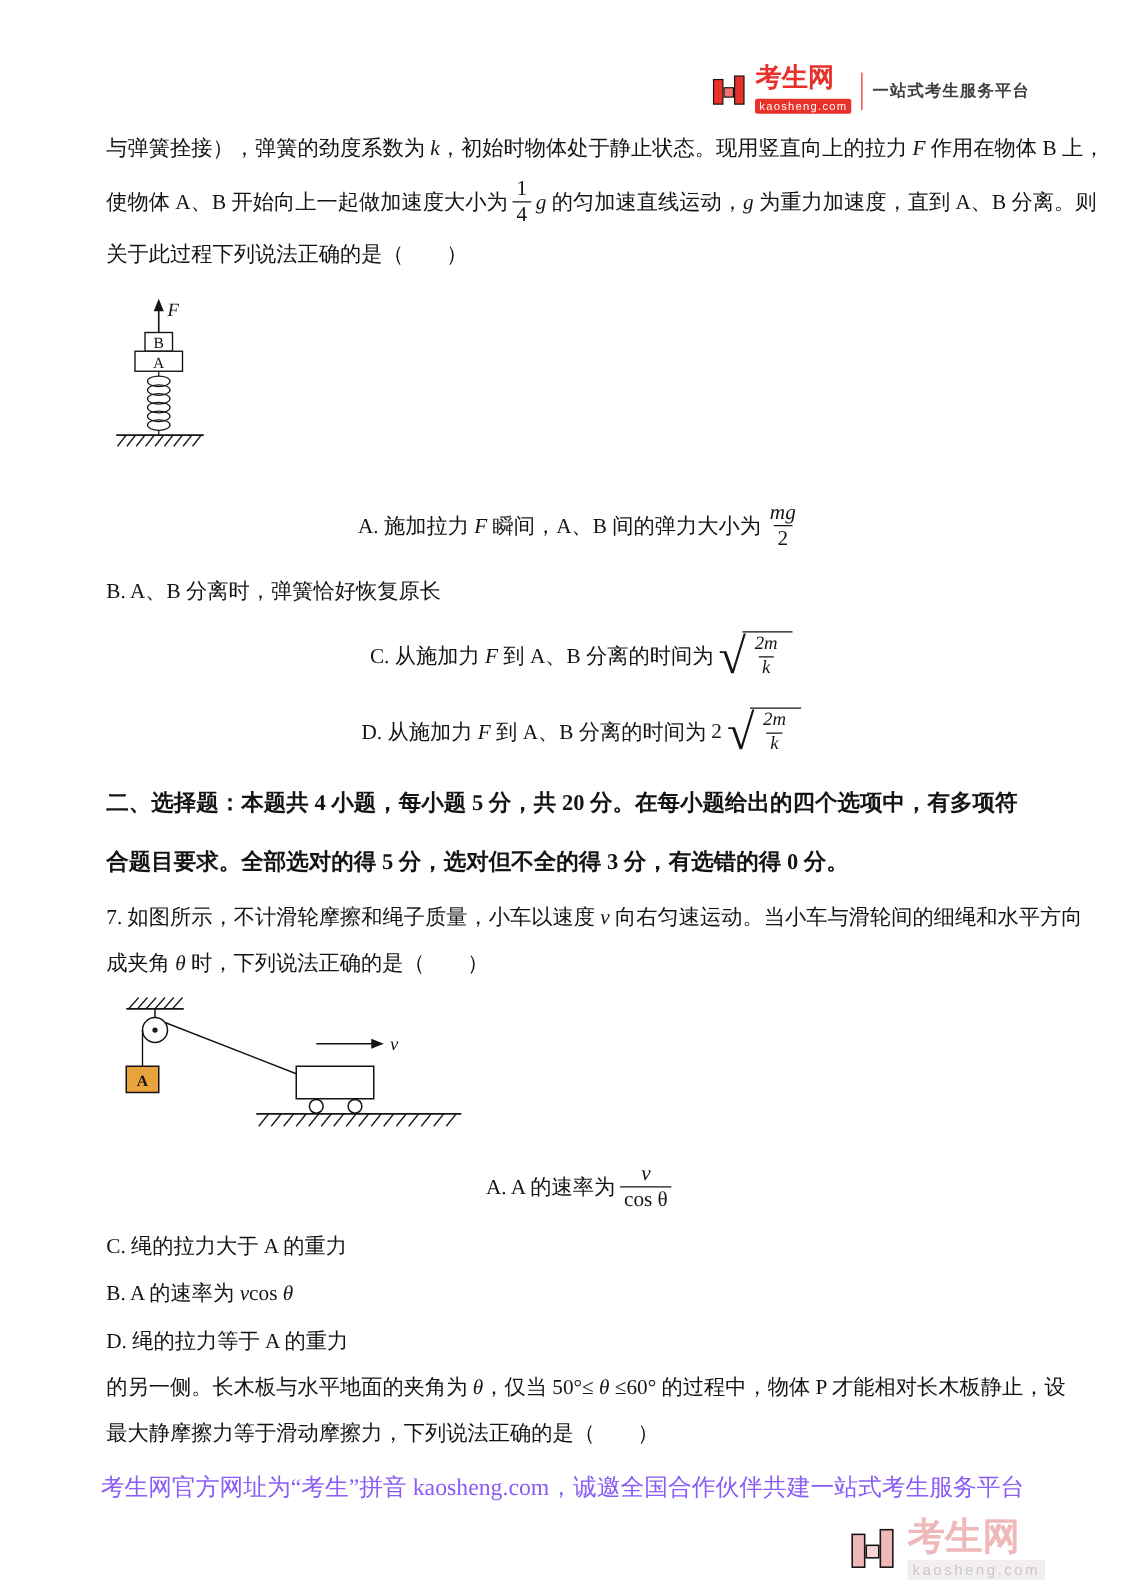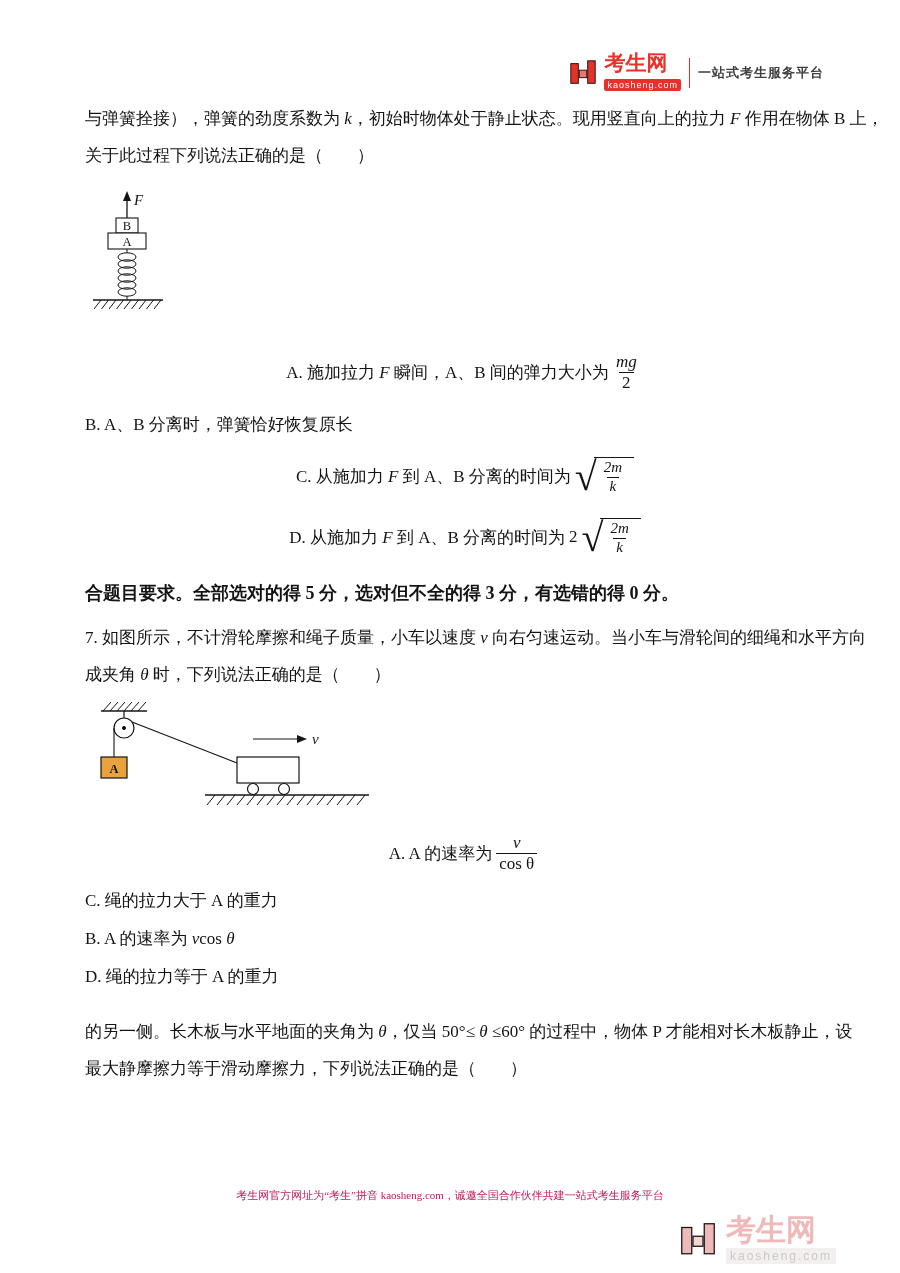--- a/index.html
+++ b/index.html
@@ -41,21 +41,21 @@
 
   
   .logo { position:absolute; top:52px; right:76px; display:flex; align-items:center; }
   .logo-text { margin-left:6px; }
   .logo-brand { color:#e8312a; font-weight:700; font-size:21px; line-height:21px; font-family:"Liberation Sans","DejaVu Sans",sans-serif; }
   .logo-domain { color:#ffffff; background:#e8312a; font-size:9px; line-height:12px; padding:0 3px; border-radius:2px; letter-spacing:1px; font-family:"Liberation Sans","DejaVu Sans",sans-serif; margin-top:1px; display:inline-block; }
   .logo-divider { width:1px; height:30px; background:#e8312a; margin:0 8px; }
   .logo-tagline { color:#404040; font-size:13px; font-weight:700; font-family:"Liberation Sans","DejaVu Sans",sans-serif; letter-spacing:1px; }
 
   
-  .footer { position:absolute; left:0; bottom:70px; width:100%; text-align:center; font-size:11px; color:#be185d; }
+  .footer { position:absolute; left:0; bottom:70px; width:100%; text-align:center; font-size:19px; color:#8b5cf6; }
 
   
   .watermark { position:absolute; right:64px; bottom:8px; display:flex; align-items:center; }
   .wm-text { margin-left:8px; }
   .wm-brand { color:#f0b9b9; font-weight:700; font-size:30px; line-height:30px; font-family:"Liberation Sans","DejaVu Sans",sans-serif; }
   .wm-domain { color:#c9c9c9; font-size:12px; letter-spacing:2px; font-family:"Liberation Sans","DejaVu Sans",sans-serif; background:#f3efef; padding:1px 4px; margin-top:2px; display:inline-block; }
 </style>
 </head>
 <body>
 
@@ -71,20 +71,28 @@
       <div class="logo-brand">考生网</div>
       <div class="logo-domain">kaosheng.com</div>
     </div>
     <div class="logo-divider"></div>
     <div class="logo-tagline">一站式考生服务平台</div>
   </div>
 
   <div class="content">
 
     <p class="line"><span>与弹簧拴接），弹簧的劲度系数为 </span><i>k</i><span>，初始时物体处于静止状态。现用竖直向上的拉力 </span><i>F</i><span> 作用在物体 B 上，</span></p>
+    <p class="mline">
+      <span><span>使物体 A、B 开始向上一起做加速度大小为</span></span>
+      <span class="frac">
+        <span class="num">1</span>
+        <span class="den">4</span>
+      </span>
+      <span><i>g</i><span> 的匀加速直线运动，</span><i>g</i><span> 为重力加速度，直到 A、B 分离。则</span></span>
+    </p>
     <p class="line"><span>关于此过程下列说法正确的是（　　）</span></p>
 
     <svg class="fig1" width="132" height="152" viewBox="0 0 132 152">
       <line x1="40" y1="30" x2="40" y2="10" stroke-width="1.3"></line>
       <polygon points="40,3 36,13 44,13" fill="#141414" stroke="none"></polygon>
       <text x="47" y="17" class="svgit">F</text>
       <rect x="29" y="30" width="22" height="15" fill="#fff" stroke-width="1.1"></rect>
       <text x="40" y="42" text-anchor="middle" class="svglabel">B</text>
       <rect x="21" y="45" width="38" height="16" fill="#fff" stroke-width="1.1"></rect>
       <text x="40" y="58" text-anchor="middle" class="svglabel">A</text>
@@ -137,20 +145,21 @@
         <span class="radical">√</span>
         <span class="radicand">
           <span class="frac small">
             <span class="num it">2m</span>
             <span class="den it">k</span>
           </span>
         </span>
       </span>
     </div>
 
+    <p class="section-head"><span>二、选择题：本题共 4 小题，每小题 5 分，共 20 分。在每小题给出的四个选项中，有多项符</span></p>
     <p class="section-head" style="margin-top:0;"><span>合题目要求。全部选对的得 5 分，选对但不全的得 3 分，有选错的得 0 分。</span></p>
 
     <p class="line"><span>7. 如图所示，不计滑轮摩擦和绳子质量，小车以速度 </span><i>v</i><span> 向右匀速运动。当小车与滑轮间的细绳和水平方向</span></p>
     <p class="line"><span>成夹角 </span><i>θ</i><span> 时，下列说法正确的是（　　）</span></p>
 
     <svg class="fig2" width="300" height="128" viewBox="0 0 300 128">
       <line x1="16" y1="14" x2="62" y2="14" stroke-width="1.4"></line>
       <line x1="18" y1="14" x2="26" y2="5" stroke-width="1"></line>
       <line x1="25" y1="14" x2="33" y2="5" stroke-width="1"></line>
       <line x1="32" y1="14" x2="40" y2="5" stroke-width="1"></line>
@@ -195,21 +204,21 @@
         <span class="num it">v</span>
         <span class="den">cos θ</span>
       </span>
     </div>
     <div class="opt" style="margin-bottom:4px">
       <span><span>C. 绳的拉力大于 A 的重力</span></span>
     </div>
     <div class="opt" style="margin-bottom:4px">
       <span><span>B. A 的速率为 </span><i>v</i><span>cos </span><i>θ</i></span>
     </div>
-    <div class="opt" style="margin-bottom:20px">
+    <div class="opt" style="margin-bottom:2px">
       <span><span>D. 绳的拉力等于 A 的重力</span></span>
     </div>
 
     <p class="line"><span>的另一侧。长木板与水平地面的夹角为 </span><i>θ</i><span>，仅当 50°≤ </span><i>θ</i><span> ≤60° 的过程中，物体 P 才能相对长木板静止，设</span></p>
     <p class="line"><span>最大静摩擦力等于滑动摩擦力，下列说法正确的是（　　）</span></p>
 
   </div>
 
   <div class="footer">考生网官方网址为“考生”拼音 kaosheng.com，诚邀全国合作伙伴共建一站式考生服务平台</div>
 

